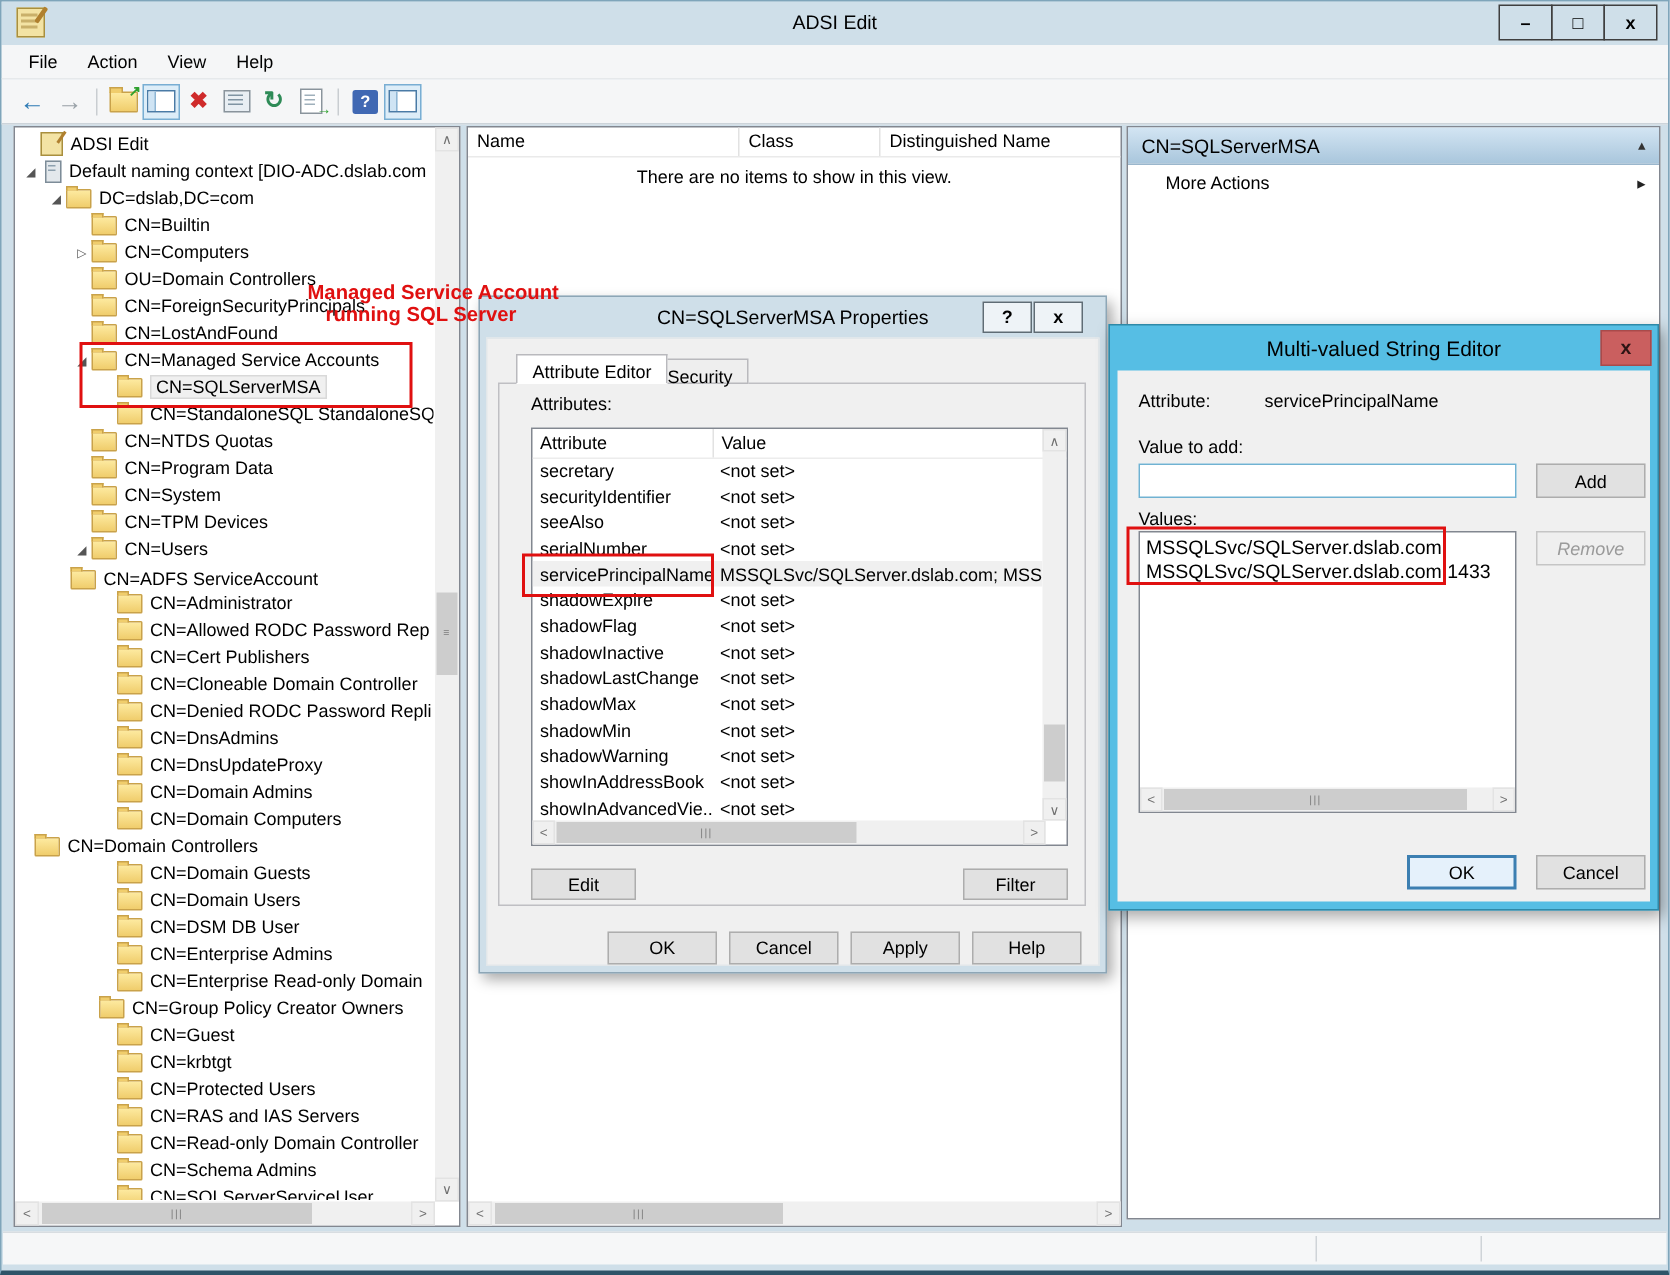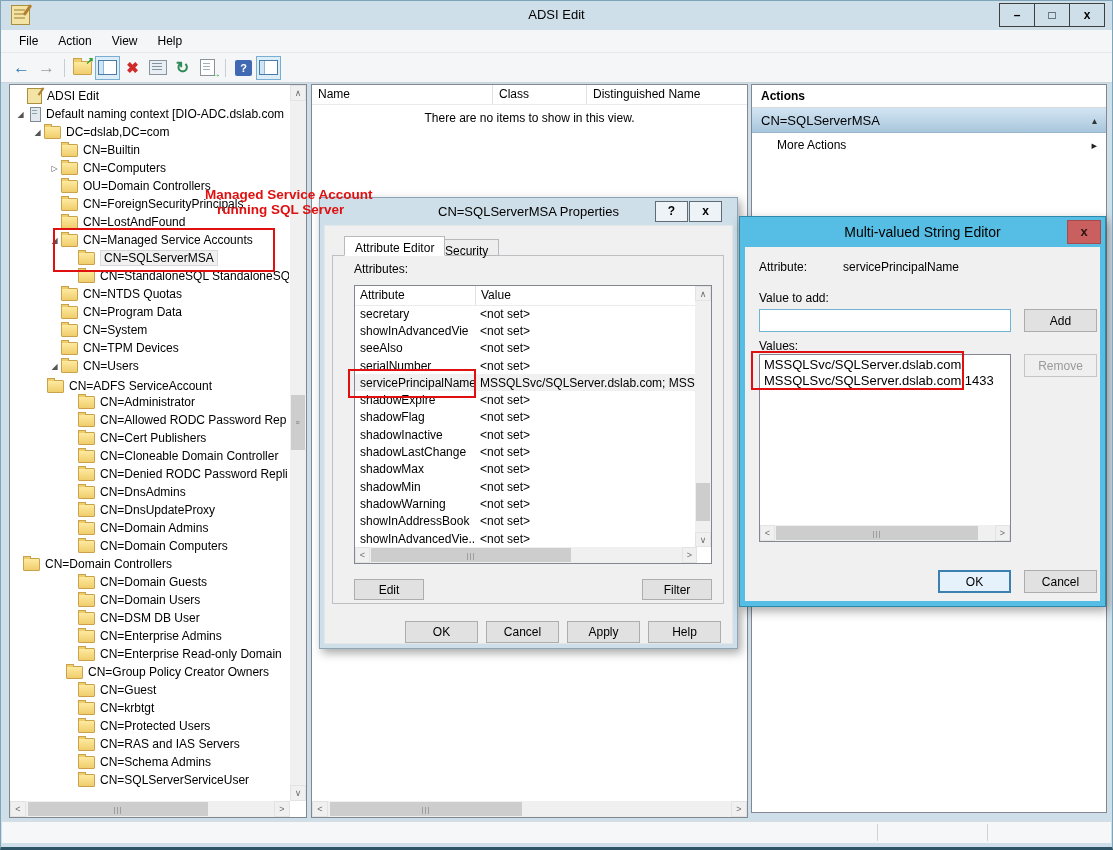--- a/index.html
+++ b/index.html
@@ -354,20 +354,25 @@
           <span class="tlabel">CN=Protected Users</span>
         </div>
         <div class="trow" style="padding-left: 55px;">
           <span class="exp"></span>
           <span class="ico folder"></span>
           <span class="tlabel">CN=RAS and IAS Servers</span>
         </div>
         <div class="trow" style="padding-left: 55px;">
           <span class="exp"></span>
           <span class="ico folder"></span>
+          <span class="tlabel">CN=Read-only Domain Controller</span>
+        </div>
+        <div class="trow" style="padding-left: 55px;">
+          <span class="exp"></span>
+          <span class="ico folder"></span>
           <span class="tlabel">CN=Schema Admins</span>
         </div>
         <div class="trow" style="padding-left: 55px;">
           <span class="exp"></span>
           <span class="ico folder"></span>
           <span class="tlabel">CN=SQLServerServiceUser</span>
         </div>
       </div>
     <div class="sbv" style="right:0;top:0;width:16px;height:716px;">
       <div class="sb-btn" style="left:0;top:0;width:16px;height:16px;">∧</div>
@@ -389,21 +394,20 @@
     </div>
     <div class="empty-text">There are no items to show in this view.</div>
     <div class="sbh" style="left:0;bottom:0;right:0;height:16px;">
       <div class="sb-btn" style="left:0;top:0;width:16px;height:16px;">&lt;</div>
       <div class="sb-thumb" style="left:18px;top:1px;width:192px;height:14px;">|||</div>
       <div class="sb-btn" style="right:0;top:0;width:16px;height:16px;">&gt;</div>
     </div>
   </div>
 
   <div class="pane actions-pane">
-    <div class="actions-title">Actions</div>
     <div class="actions-ctx">
       <span>CN=SQLServerMSA</span>
       <span class="caret">▴</span>
     </div>
     <div class="more-actions">
       <span>More Actions</span>
       <span class="caret">▸</span>
     </div>
   </div>
 
@@ -425,21 +429,21 @@
       <div class="aheader">
         <div class="acolh" style="width:121px;">Attribute</div>
         <div class="acolh" style="flex:1;border-right:none;">Value</div>
       </div>
       <div class="arows">
           <div class="arow">
             <span class="aname">secretary</span>
             <span class="aval">&lt;not set&gt;</span>
           </div>
           <div class="arow">
-            <span class="aname">showInAdvancedVie</span>
+            <span class="aname">securityIdentifier</span>
             <span class="aval">&lt;not set&gt;</span>
           </div>
           <div class="arow">
             <span class="aname">seeAlso</span>
             <span class="aval">&lt;not set&gt;</span>
           </div>
           <div class="arow">
             <span class="aname">serialNumber</span>
             <span class="aval">&lt;not set&gt;</span>
           </div>
@@ -517,21 +521,21 @@
         <div>
             <div class="vitem">MSSQLSvc/SQLServer.dslab.com</div>
             <div class="vitem">MSSQLSvc/SQLServer.dslab.com:1433</div>
           </div>
         <div class="sbh" style="left:0;right:0;bottom:0;height:16px;">
           <div class="sb-btn" style="left:0;top:0;width:15px;height:16px;">&lt;</div>
           <div class="sb-thumb" style="left:16px;top:1px;width:202px;height:14px;">|||</div>
           <div class="sb-btn" style="right:0;top:0;width:15px;height:16px;">&gt;</div>
         </div>
       </div>
-      <div class="btn disabled" style="left:279px;top:107px;width:73px;height:23px;">Remove</div>
+      <div class="btn disabled" style="left:279px;top:107px;width:73px;height:23px;font-style:italic;">Remove</div>
       <div class="btn focus" style="left:193px;top:323px;width:73px;height:23px;">OK</div>
       <div class="btn" style="left:279px;top:323px;width:73px;height:23px;">Cancel</div>
     </div>
   </div>
 
   <div class="annot">
     <div>Managed Service Account</div>
     <div class="l2">running SQL Server</div>
   </div>
   <div class="redbox" style="left:52px;top:227px;width:218px;height:40px;"></div>

